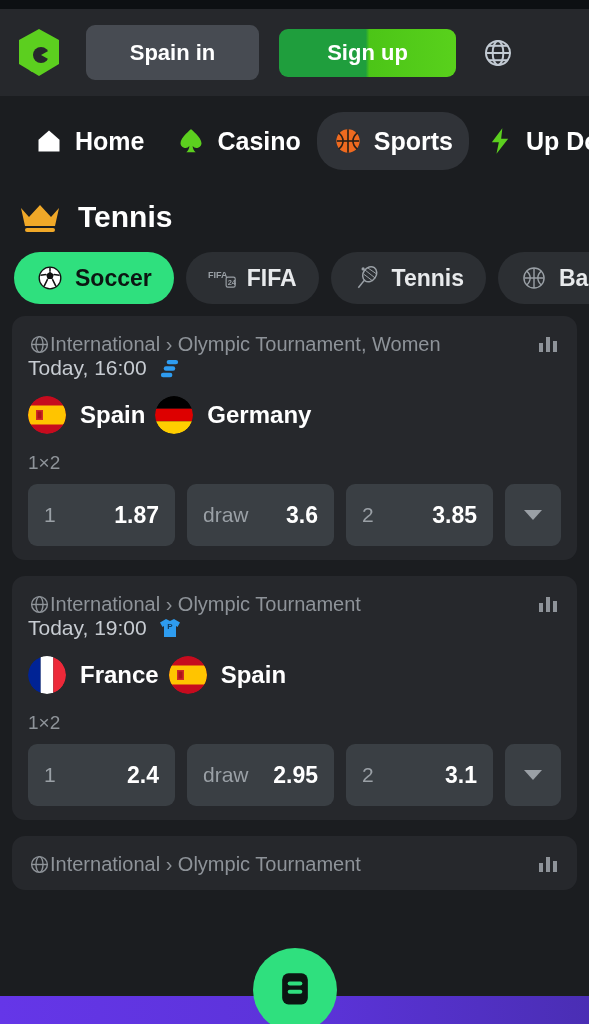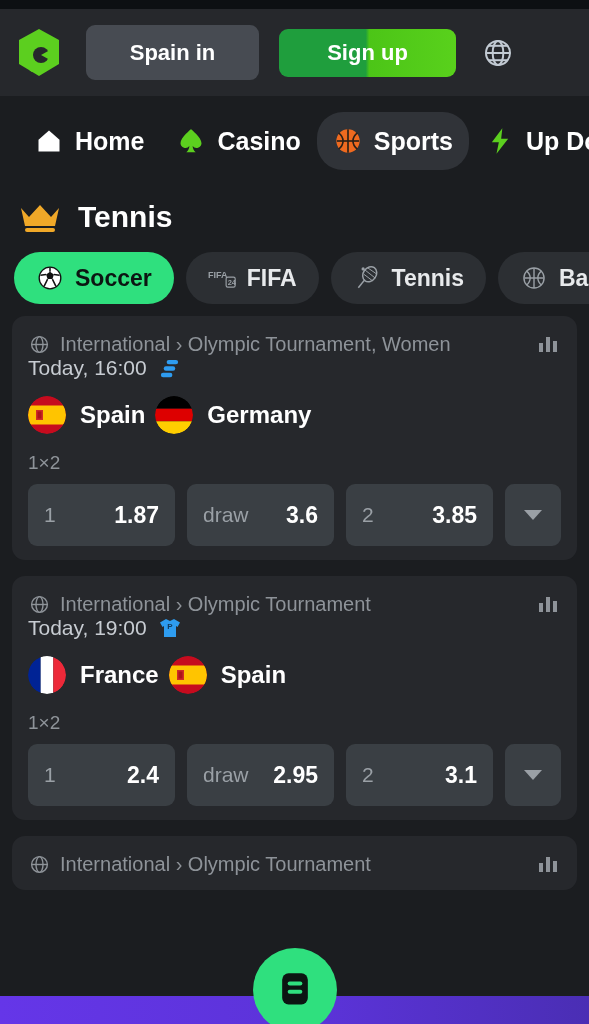--- a/index.html
+++ b/index.html
@@ -63,21 +63,21 @@
   }
   .chip .clabel { color: #e8eaec; font-size: 23px; font-weight: bold; }
   .chip.active { background: #2fe07e; }
   .chip.active .clabel { color: #0c1512; }
   .chipicon { width: 28px; height: 28px; display:flex; align-items:center; justify-content:center; }
 
   
   .cards { padding: 0 12px; display: flex; flex-direction: column; gap: 16px; }
   .card { background: #26282c; border-radius: 13px; padding: 16px 16px 14px 16px; }
   .card-top { display: flex; align-items: center; }
-  .league { display: flex; align-items: center; gap: 10px; flex: 1 1 auto; min-width: 0; }
+  .league { display: flex; align-items: center; flex: 1 1 auto; min-width: 0; }
   .league .globe-sm { width: 22px; height: 22px; flex:0 0 auto; display:flex; align-items:center; justify-content:center;}
   .league .ltext { color: #8e9399; font-size: 20px; white-space: nowrap; overflow: hidden; text-overflow: clip; }
   .stats-icon { width: 26px; height: 24px; flex: 0 0 auto; display:flex; align-items:center; justify-content:center; cursor:pointer;}
   .timerow { display: flex; align-items: center; gap: 11px; margin-top: 0; }
   .timerow .ttext { color: #c7ccd2; font-size: 21px; }
   .badge-icon { width: 24px; height: 24px; display:flex; align-items:center; justify-content:center; }
 
   .teams { margin-top: 16px; display: flex; flex-direction: row; gap: 10px; }
   .team { display: flex; align-items: center; gap: 14px; }
   .flag { width: 38px; height: 38px; border-radius: 50%; overflow: hidden; flex: 0 0 auto; position: relative; }

